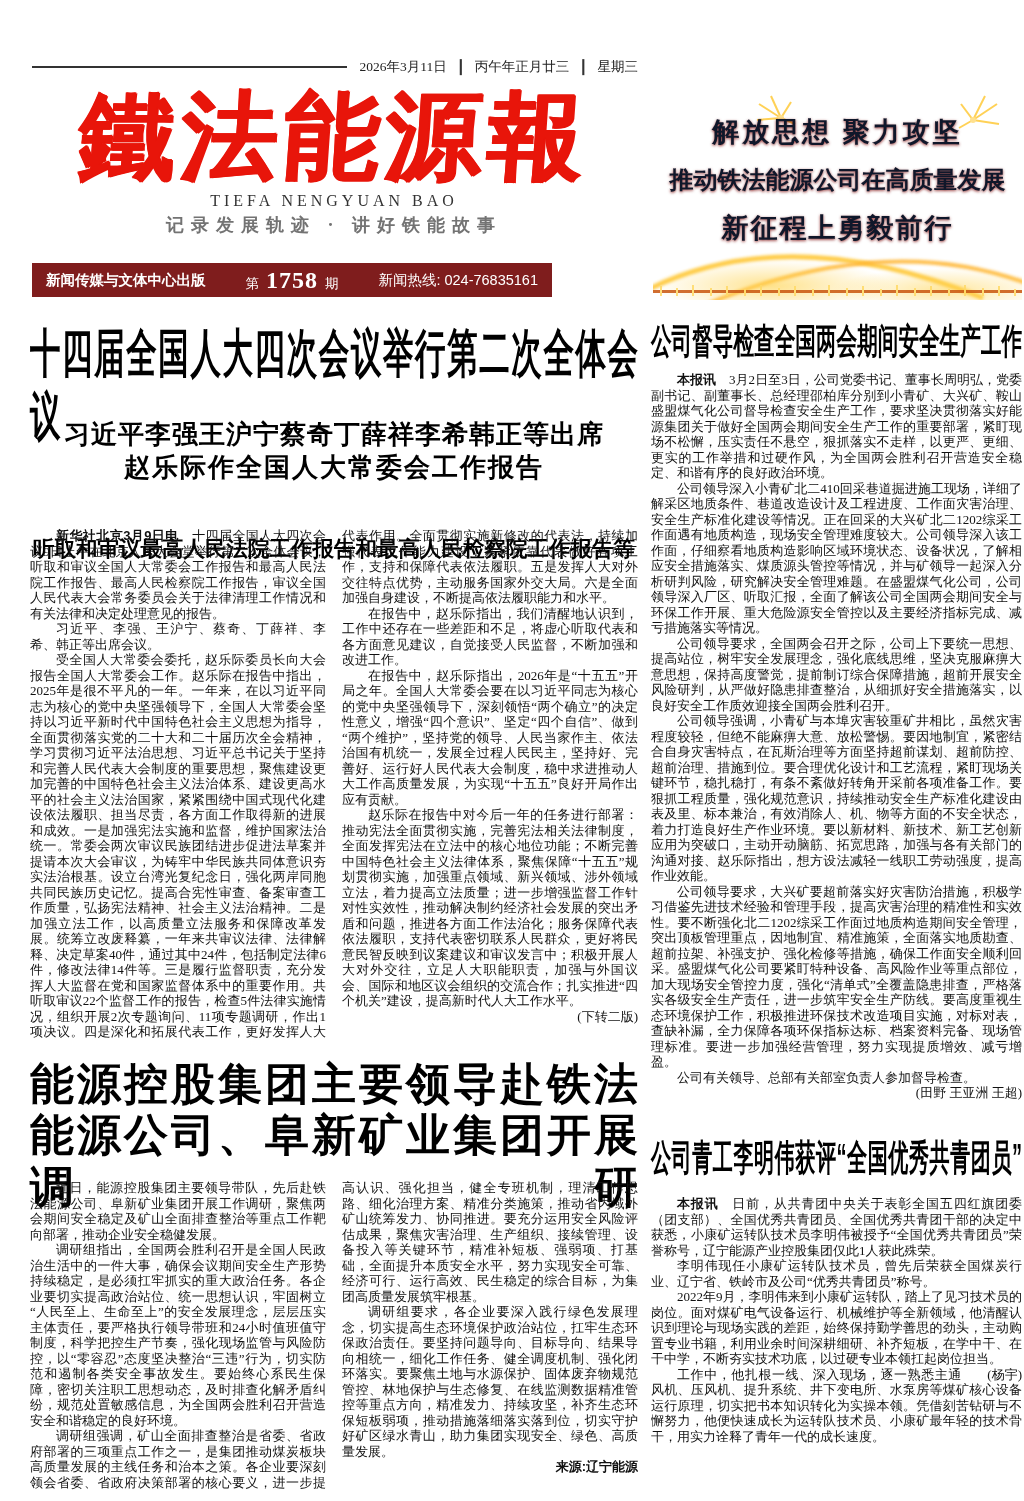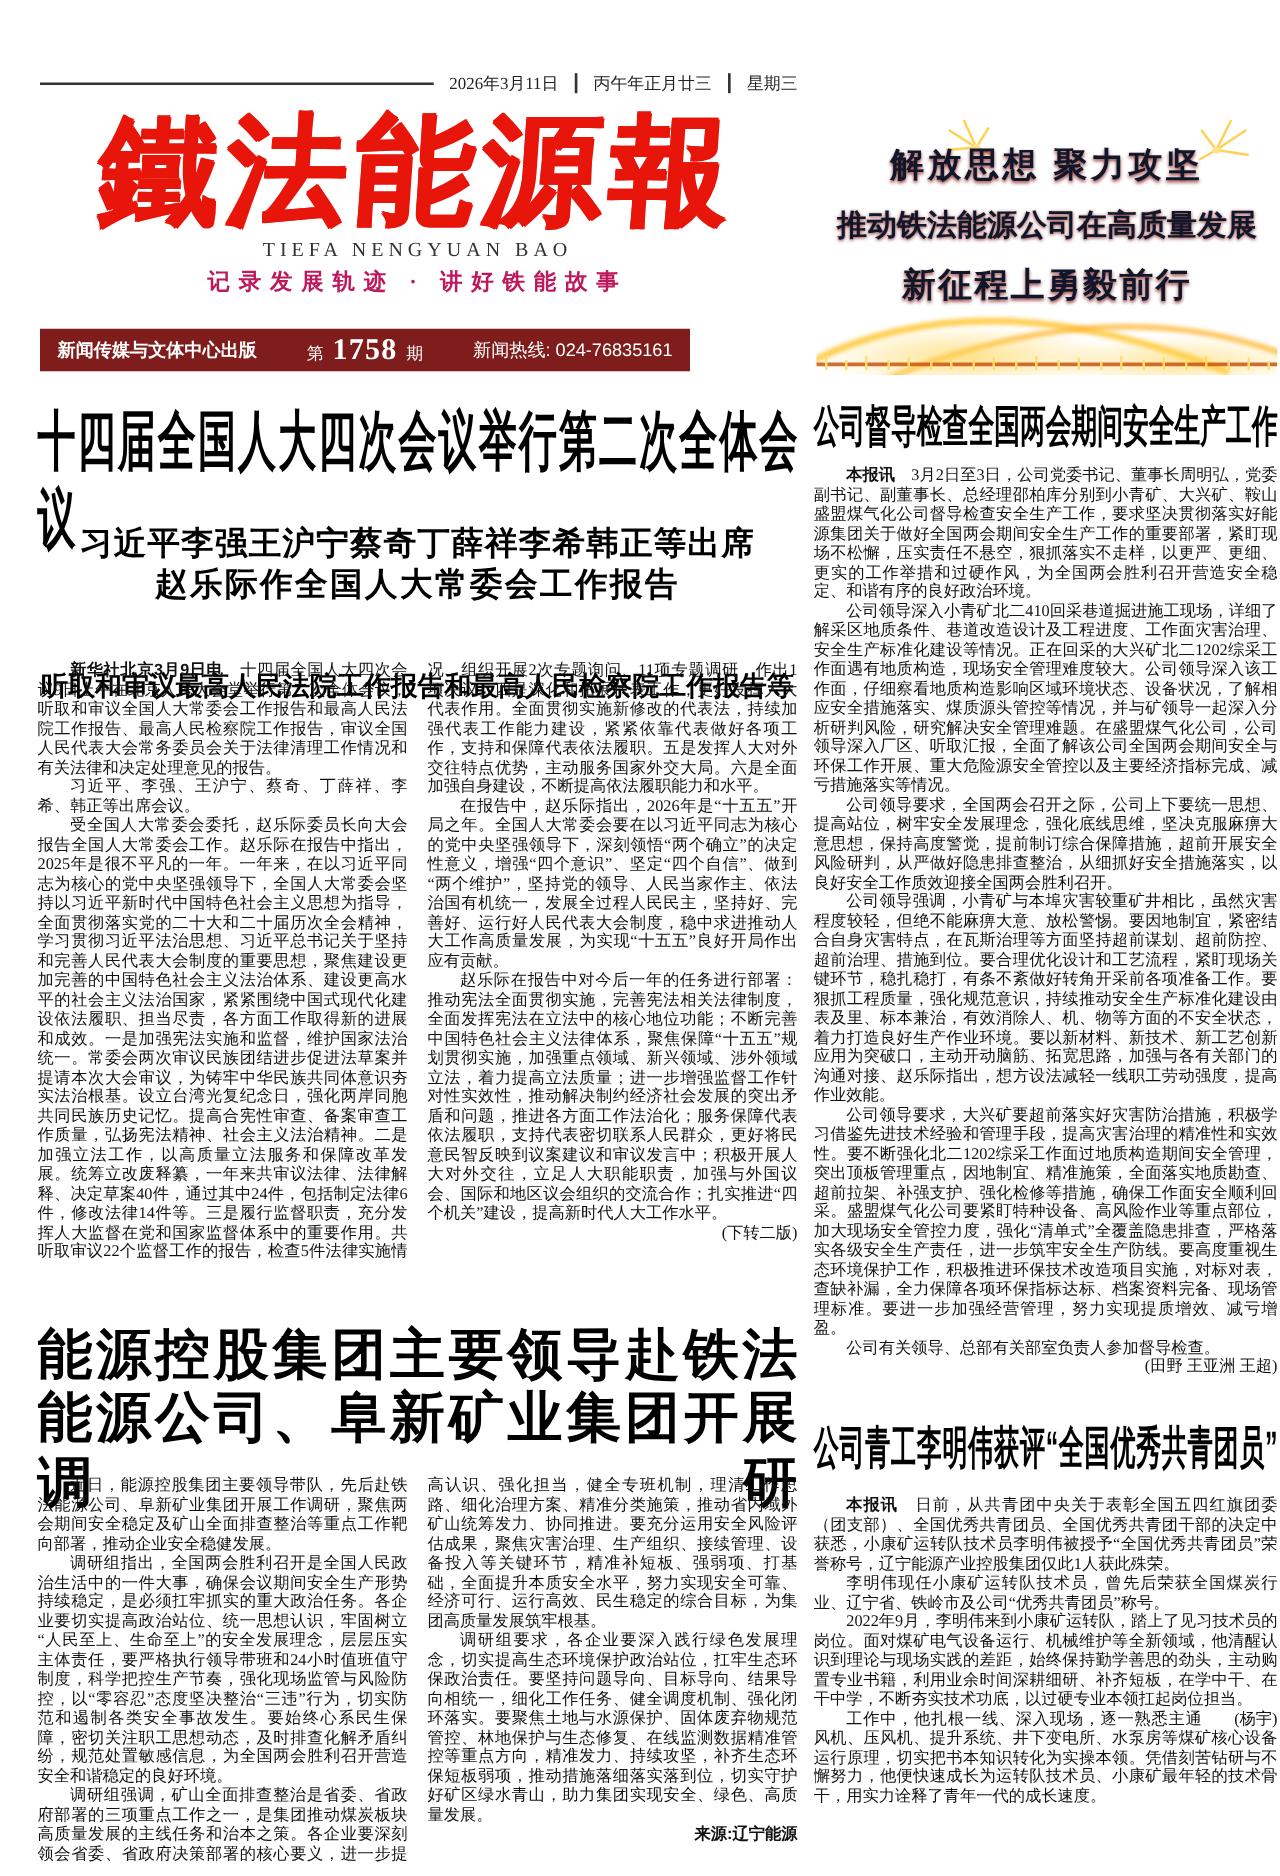--- a/index.html
+++ b/index.html
@@ -10,21 +10,21 @@
             font-size:13.5px;color:#222;}
   .dateline .rule{flex:1;border-top:2px solid #333;margin-right:12px;}
   .dateline .seg{white-space:nowrap;}
   .dateline .sep{margin:0 10px;font-weight:bold;color:#333;}
   
   .masthead{position:absolute;top:84px;left:30px;width:608px;text-align:center;}
   .brand{font-size:96px;line-height:1.1;font-weight:900;color:#e8150a;letter-spacing:6px;
          transform:skewX(-4deg);font-family:"Liberation Serif","DejaVu Serif",serif;
          text-shadow:1px 0 #e8150a,0 1px #e8150a,2px 1px #e8150a;}
   .pinyin{margin-top:2px;font-size:16px;letter-spacing:4px;color:#333;font-family:"Liberation Serif",serif;}
-  .slogan{margin-top:3px;font-size:18px;font-weight:bold;letter-spacing:7px;color:#be185d;}
+  .slogan{margin-top:3px;font-size:18px;font-weight:bold;letter-spacing:7px;color:#737373;}
   .bluebar{position:absolute;top:263px;left:32px;width:520px;height:34px;background:#7f1d1d;color:#fff;
            display:flex;align-items:center;justify-content:space-between;padding:0 14px;box-sizing:border-box;
            font-family:"Liberation Sans","DejaVu Sans",sans-serif;}
   .bluebar .pub{font-size:14.5px;font-weight:bold;}
   .bluebar .issue{font-size:13.5px;display:flex;align-items:baseline;gap:7px;}
   .bluebar .issue b{font-size:24px;font-family:"Liberation Serif",serif;letter-spacing:1px;}
   .bluebar .hotline{font-size:14.5px;}
   
   .banner{position:absolute;top:58px;left:653px;width:369px;height:242px;overflow:hidden;
           background:radial-gradient(140% 125% at 50% 32%,#f825156 0,#f32012 0%,#e11208 45%,#bb0c05 78%,#970704 100%);}
@@ -155,20 +155,21 @@
     <div class="stretch just" style="width:798px;font-size:40px;line-height:1.2;transform:scale(0.762,1.3);">十四届全国人大四次会议举行第二次全体会议</div>
   </div>
   <div class="deck" style="top:417px;font-size:26px;letter-spacing:1px;">习近平李强王沪宁蔡奇丁薛祥李希韩正等出席</div>
   <div class="deck" style="top:450px;font-size:26px;letter-spacing:2px;">赵乐际作全国人大常委会工作报告</div>
   <div class="deck" style="top:486px;font-size:21.5px;margin-top:48px;">听取和审议最高人民法院工作报告和最高人民检察院工作报告等</div>
 
   <div class="bodytext cols2" style="position:absolute;top:528px;left:30px;width:608px;height:522px;">
     <p><span class="lead">新华社北京3月9日电　</span><span>十四届全国人大四次会议9日上午在北京人民大会堂举行第二次全体会议，听取和审议全国人大常委会工作报告和最高人民法院工作报告、最高人民检察院工作报告，审议全国人民代表大会常务委员会关于法律清理工作情况和有关法律和决定处理意见的报告。</span></p>
     <p>习近平、李强、王沪宁、蔡奇、丁薛祥、李希、韩正等出席会议。</p>
     <p>受全国人大常委会委托，赵乐际委员长向大会报告全国人大常委会工作。赵乐际在报告中指出，2025年是很不平凡的一年。一年来，在以习近平同志为核心的党中央坚强领导下，全国人大常委会坚持以习近平新时代中国特色社会主义思想为指导，全面贯彻落实党的二十大和二十届历次全会精神，学习贯彻习近平法治思想、习近平总书记关于坚持和完善人民代表大会制度的重要思想，聚焦建设更加完善的中国特色社会主义法治体系、建设更高水平的社会主义法治国家，紧紧围绕中国式现代化建设依法履职、担当尽责，各方面工作取得新的进展和成效。一是加强宪法实施和监督，维护国家法治统一。常委会两次审议民族团结进步促进法草案并提请本次大会审议，为铸牢中华民族共同体意识夯实法治根基。设立台湾光复纪念日，强化两岸同胞共同民族历史记忆。提高合宪性审查、备案审查工作质量，弘扬宪法精神、社会主义法治精神。二是加强立法工作，以高质量立法服务和保障改革发展。统筹立改废释纂，一年来共审议法律、法律解释、决定草案40件，通过其中24件，包括制定法律6件，修改法律14件等。三是履行监督职责，充分发挥人大监督在党和国家监督体系中的重要作用。共听取审议22个监督工作的报告，检查5件法律实施情况，组织开展2次专题询问、11项专题调研，作出1项决议。四是深化和拓展代表工作，更好发挥人大代表作用。全面贯彻实施新修改的代表法，持续加强代表工作能力建设，紧紧依靠代表做好各项工作，支持和保障代表依法履职。五是发挥人大对外交往特点优势，主动服务国家外交大局。六是全面加强自身建设，不断提高依法履职能力和水平。</p>
+    <p>在报告中，赵乐际指出，我们清醒地认识到，工作中还存在一些差距和不足，将虚心听取代表和各方面意见建议，自觉接受人民监督，不断加强和改进工作。</p>
     <p>在报告中，赵乐际指出，2026年是“十五五”开局之年。全国人大常委会要在以习近平同志为核心的党中央坚强领导下，深刻领悟“两个确立”的决定性意义，增强“四个意识”、坚定“四个自信”、做到“两个维护”，坚持党的领导、人民当家作主、依法治国有机统一，发展全过程人民民主，坚持好、完善好、运行好人民代表大会制度，稳中求进推动人大工作高质量发展，为实现“十五五”良好开局作出应有贡献。</p>
     <p>赵乐际在报告中对今后一年的任务进行部署：推动宪法全面贯彻实施，完善宪法相关法律制度，全面发挥宪法在立法中的核心地位功能；不断完善中国特色社会主义法律体系，聚焦保障“十五五”规划贯彻实施，加强重点领域、新兴领域、涉外领域立法，着力提高立法质量；进一步增强监督工作针对性实效性，推动解决制约经济社会发展的突出矛盾和问题，推进各方面工作法治化；服务保障代表依法履职，支持代表密切联系人民群众，更好将民意民智反映到议案建议和审议发言中；积极开展人大对外交往，立足人大职能职责，加强与外国议会、国际和地区议会组织的交流合作；扎实推进“四个机关”建设，提高新时代人大工作水平。</p>
     <p class="align-r">(下转二版)</p>
   </div>
 
   <div class="headline-wrap" style="top:1058px;left:30px;width:608px;">
     <div class="stretch just" style="font-size:44px;line-height:1.17;">能源控股集团主要领导赴铁法</div>
     <div class="stretch just" style="font-size:44px;line-height:1.17;">能源公司、阜新矿业集团开展调研</div>
   </div>
   <div class="bodytext cols2" style="position:absolute;top:1180px;left:30px;width:608px;height:310px;">

